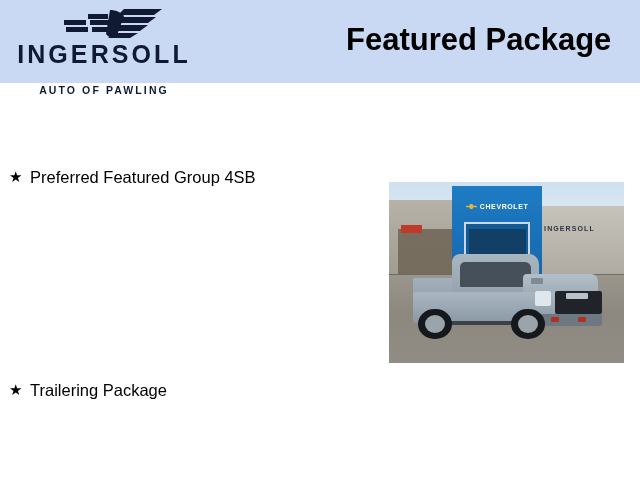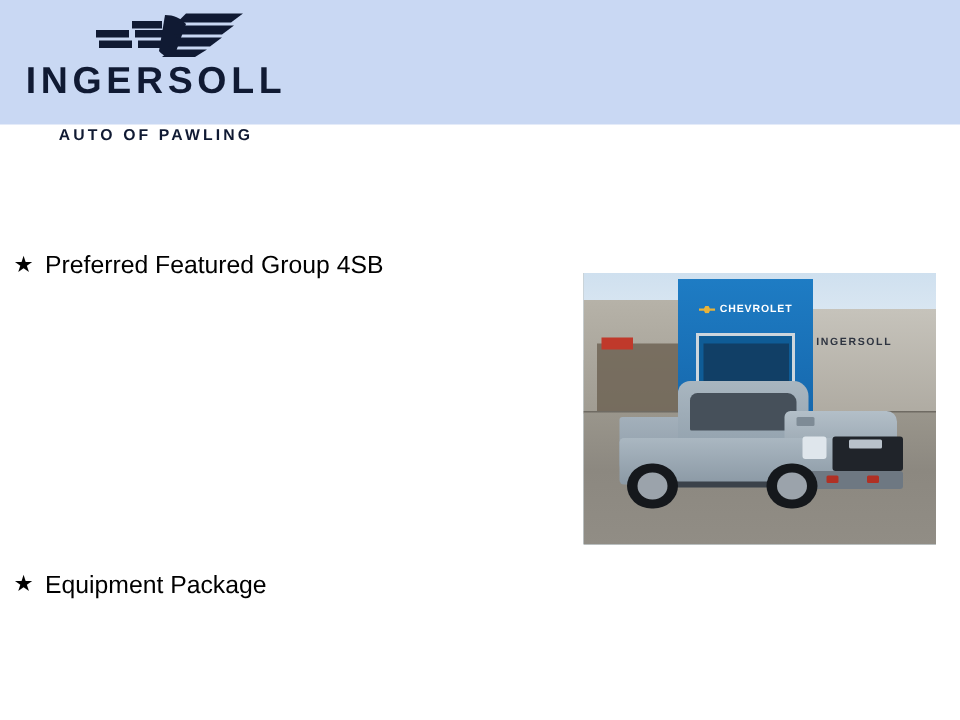--- a/index.html
+++ b/index.html
@@ -278,32 +278,33 @@
           <path d="M68 11 h34 l-8 6 h-32 z"></path>
           <path d="M64 19 h30 l-8 6 h-28 z"></path>
           <path d="M60 27 h24 l-8 5 h-22 z"></path>
         </g>
       </svg>
 
       <div class="brand-name">INGERSOLL</div>
       <div class="brand-tagline">AUTO OF PAWLING</div>
     </div>
 
+    <div class="header-title">Featured Package</div>
   </div>
 
   <div class="feature-list">
 
     <div class="feature-item">
       <span class="bullet-star">★</span>
       <span class="feature-label">Preferred Featured Group 4SB</span>
     </div>
 
     <div class="feature-item">
       <span class="bullet-star">★</span>
-      <span class="feature-label">Equipment Package</span>
+      <span class="feature-label">Trailering Package</span>
     </div>
   </div>
 
   <div class="vehicle-photo">
     <div class="ph-sky"></div>
     <div class="ph-bldg-left"></div>
     <div class="ph-bldg-left-glass"></div>
     <div class="ph-redsign"></div>
     <div class="ph-bldg-right"></div>
     <div class="ph-ingersoll">INGERSOLL</div>

